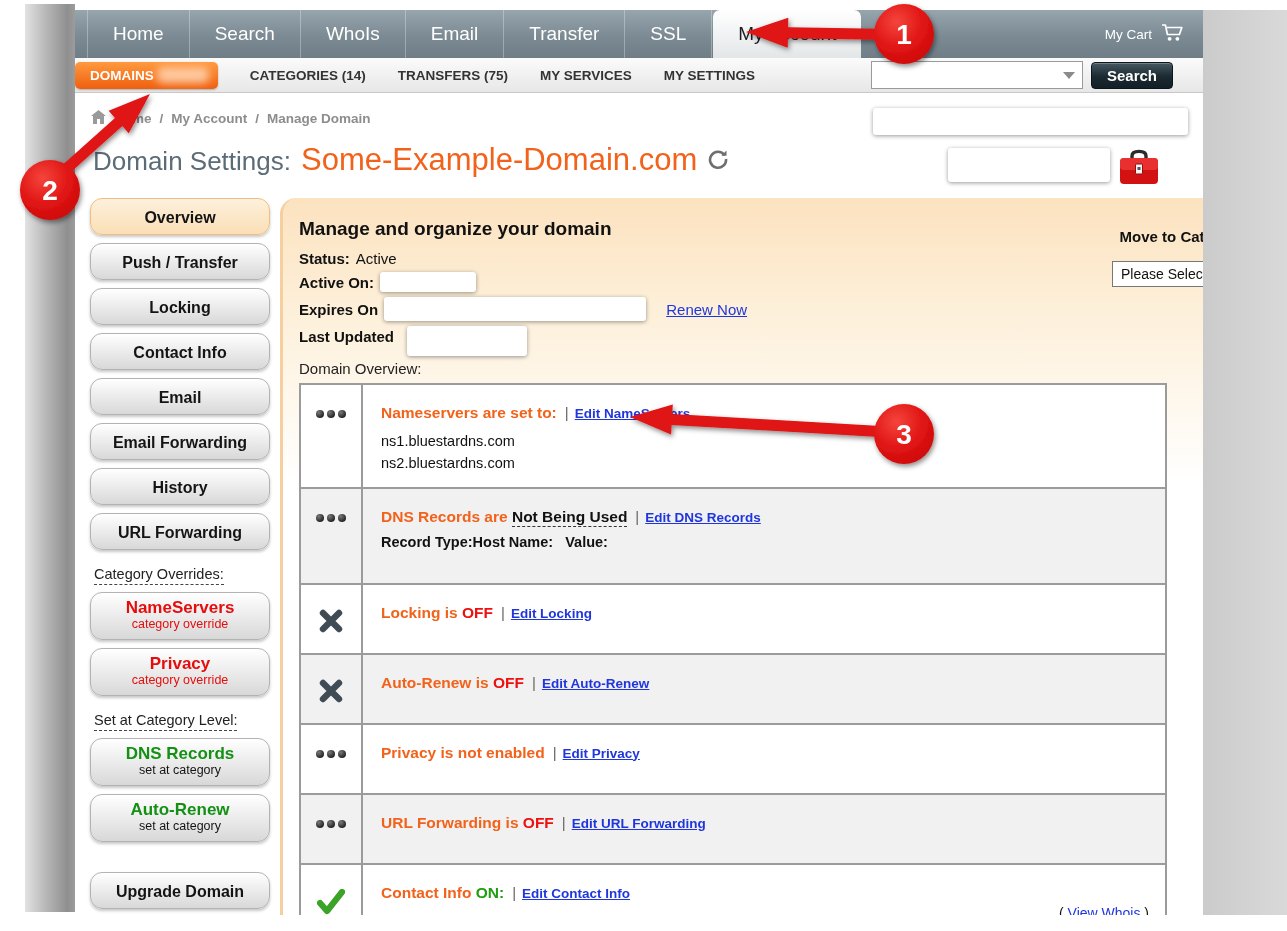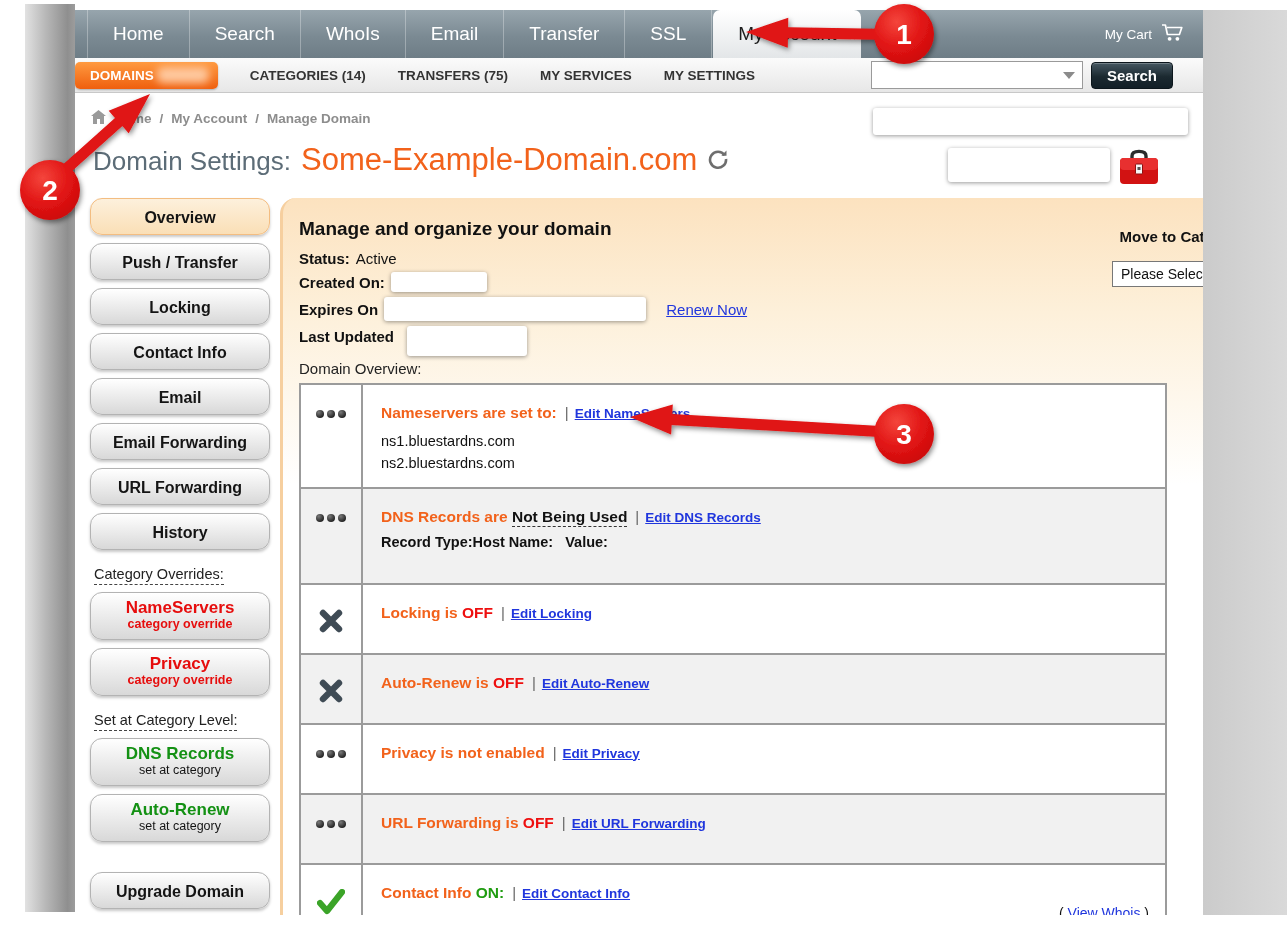--- a/index.html
+++ b/index.html
@@ -48,21 +48,21 @@
   
   .sidebar{position:absolute;left:15px;top:188px;width:186px;}
   .sbtn{width:180px;margin-bottom:8px;border-radius:12px;text-align:center;font-weight:bold;font-size:16px;color:#141414;
     background:linear-gradient(#ffffff,#d8d8d8);border:1px solid #b3b3b3;box-shadow:0 2px 3px rgba(0,0,0,.22);
     height:37px;line-height:37px;box-sizing:border-box;cursor:default;}
   .sbtn.active{background:linear-gradient(#fdf0dc,#fadfb6);border:1px solid #f3bd81;}
   .sbtn.two{height:48px;line-height:1.12;padding-top:5px;}
   .sbtn .t1{font-size:17px;display:block;}
   .sbtn .t2{font-size:12.5px;font-weight:normal;display:block;}
   .sbtn.red .t1,.sbtn.red .t2{color:#e60d0d;font-weight:bold;}
-  .sbtn.red .t2{font-weight:bold;}
+  .sbtn.red .t2{font-weight:normal;}
   .sbtn.green .t1{color:#149114;}
   .side-label{margin:16px 0 10px 4px;font-size:14.5px;color:#222;}
   .side-label span{border-bottom:1px dashed #444;padding-bottom:2px;}
   .upgrade{margin-top:30px;}
   
   .panel{position:absolute;left:205px;top:188px;width:1007px;height:717px;box-sizing:border-box;
     background:linear-gradient(180deg,#fce2bf 0%,#fdf0da 16%,#ffffff 40%);
     border-left:3px solid #f6cf9f;border-right:3px solid #f6cf9f;border-radius:16px 16px 0 0;}
   .panel h2{margin:20px 0 10px 16px;font-size:19px;color:#111;}
   .statline{display:flex;align-items:center;gap:6px;margin:0 0 5px 16px;font-size:15px;color:#111;}
@@ -181,22 +181,22 @@
     </svg>
   </span>
 
   <div class="sidebar">
     <div class="sbtn active">Overview</div>
     <div class="sbtn">Push / Transfer</div>
     <div class="sbtn">Locking</div>
     <div class="sbtn">Contact Info</div>
     <div class="sbtn">Email</div>
     <div class="sbtn">Email Forwarding</div>
+    <div class="sbtn">History</div>
     <div class="sbtn">URL Forwarding</div>
-    <div class="sbtn">History</div>
 
     <div class="side-label">
       <span>Category Overrides:</span>
     </div>
     <div class="sbtn two red">
       <span class="t1">NameServers</span>
       <span class="t2">category override</span>
     </div>
     <div class="sbtn two red">
       <span class="t1">Privacy</span>
@@ -219,21 +219,21 @@
   </div>
 
   <div class="panel">
     <h2>Manage and organize your domain</h2>
 
     <div class="statline">
       <b>Status:</b>
       <span>Active</span>
     </div>
     <div class="statline">
-      <b>Created On:</b>
+      <b>Active On:</b>
       <span class="redact" style="width:96px;height:20px;"></span>
     </div>
     <div class="statline">
       <b>Expires On</b>
       <span class="redact" style="width:262px;height:24px;"></span>
       <span class="link renew">Renew Now</span>
     </div>
     <div class="statline" style="margin-bottom:0;gap:13px;">
       <b>Last Updated</b>
       <span class="redact" style="width:120px;height:30px;margin-bottom:-10px;"></span>

